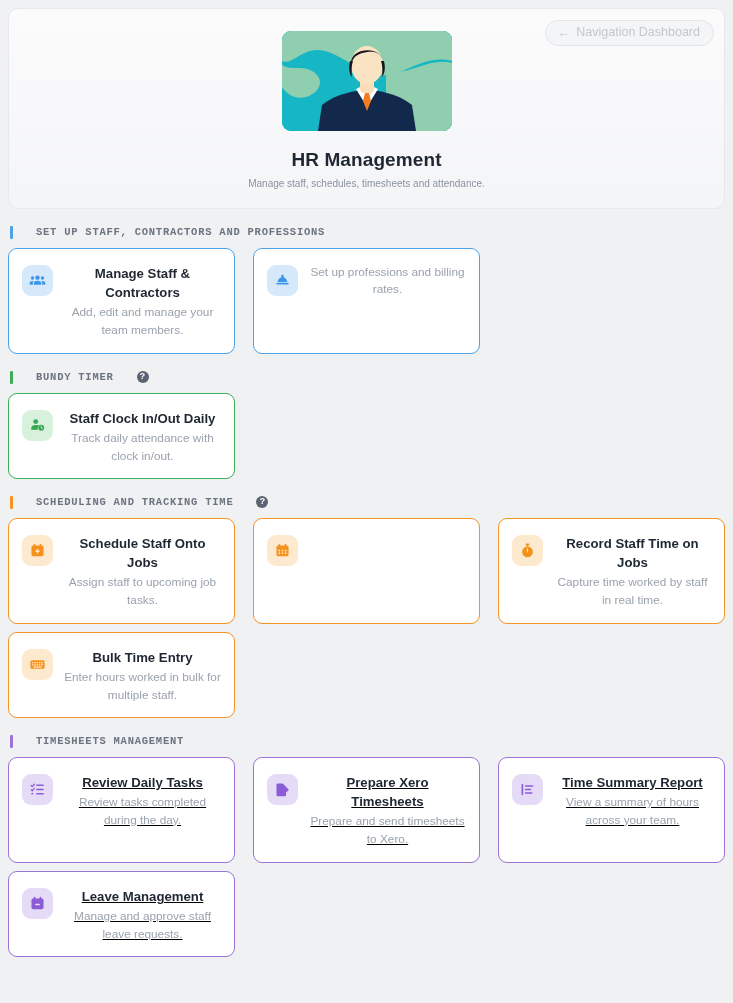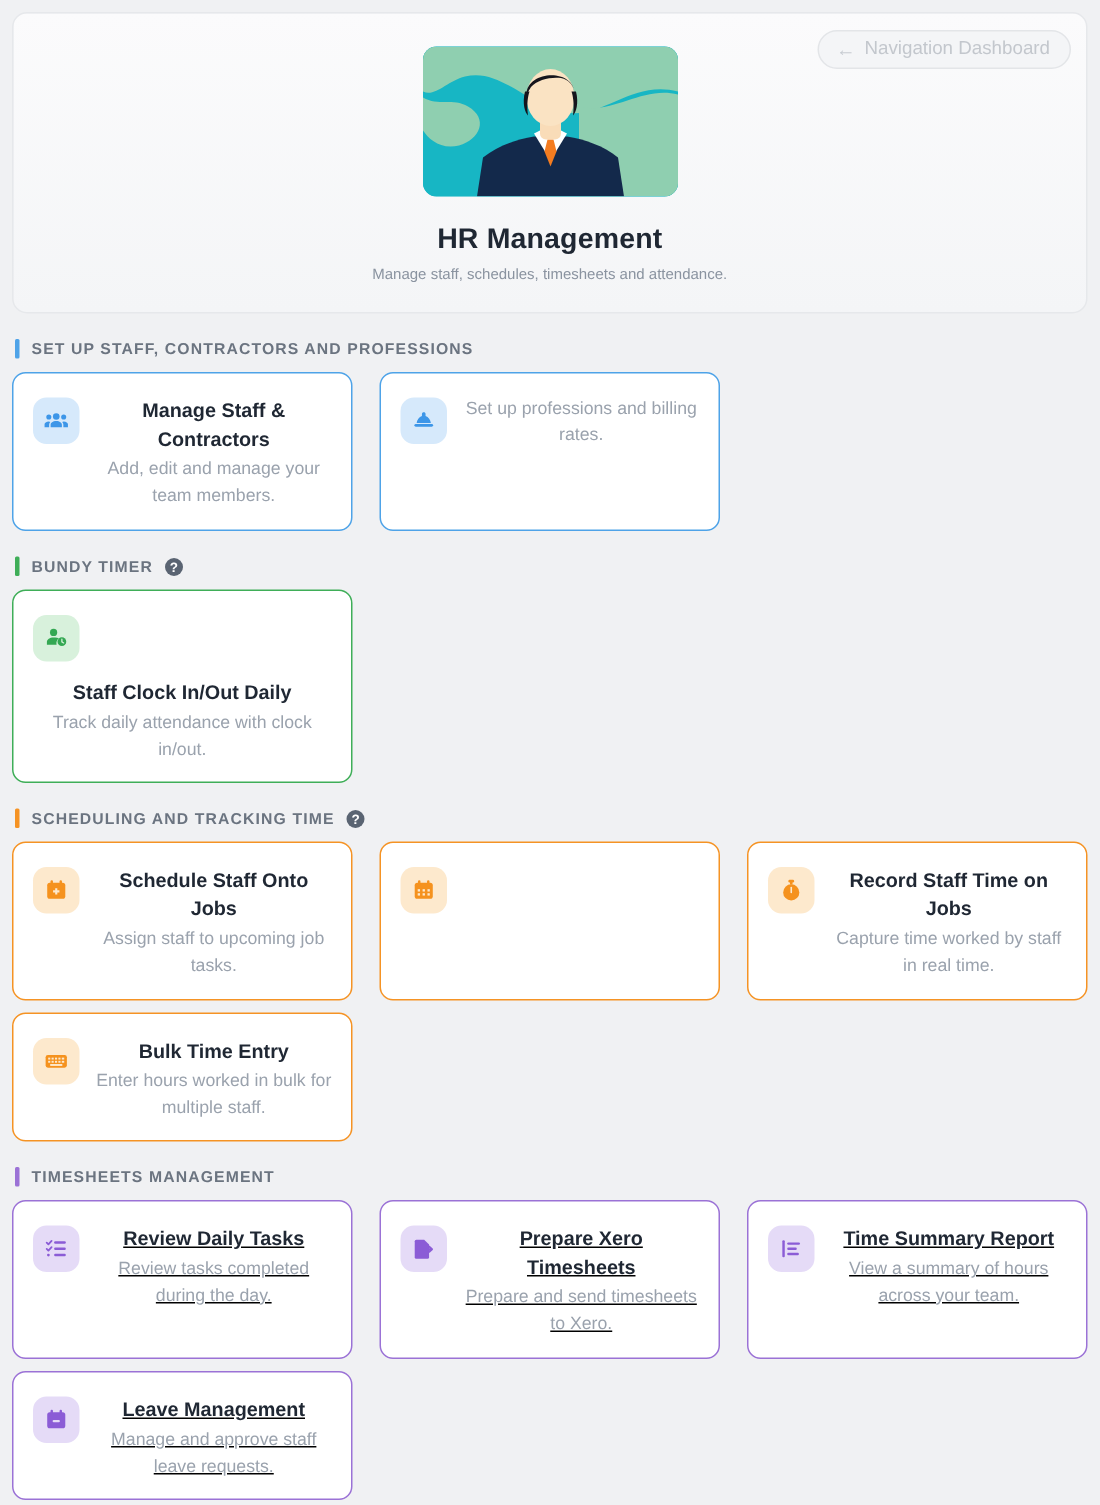--- a/index.html
+++ b/index.html
@@ -53,24 +53,25 @@
   }
   .hero-sub {
     margin-top: 7px;
     font-size: 10px;
     color: #8a93a0;
   }
 
   
   .section { margin-top: 16px; }
   .section-head {
-    display: flex; align-items: flex-end; gap: 8px;
+    display: flex; align-items: center; gap: 23px;
     padding-left: 2px;
     margin-bottom: 9px;
     height: 14px;
+    font-family: Liberation Mono, monospace;
   }
   .sec-bar { width: 3px; height: 13px; border-radius: 1px; flex: none; }
   .sec-title {
     font-size: 10.5px;
     font-weight: 700;
     letter-spacing: .75px;
     color: #6b7480;
     text-transform: uppercase;
     white-space: nowrap;
   }
@@ -112,21 +113,21 @@
     margin-bottom: 2px;
   }
   .card .c-desc {
     font-size: 11.8px;
     color: #9aa2ad;
     line-height: 1.48;
   }
 
   
   .t-blue   { border-color: #4ea3e8; }
-  .t-green  { border-color: #3fae58; flex-direction: column; }
+  .t-green  { border-color: #3fae58; }
   .t-orange { border-color: #f59324; }
   .t-purple { border-color: #9b72d6; text-decoration: underline; }
   .ico-blue   { background: #d6e9fb; }
   .ico-green  { background: #d8f1dc; }
   .ico-orange { background: #fde9cd; }
   .ico-purple { background: #e5dbf7; }
   .bar-blue   { background: #4ea3e8; }
   .bar-green  { background: #3fae58; }
   .bar-orange { background: #f59324; }
   .bar-purple { background: #9b72d6; }

